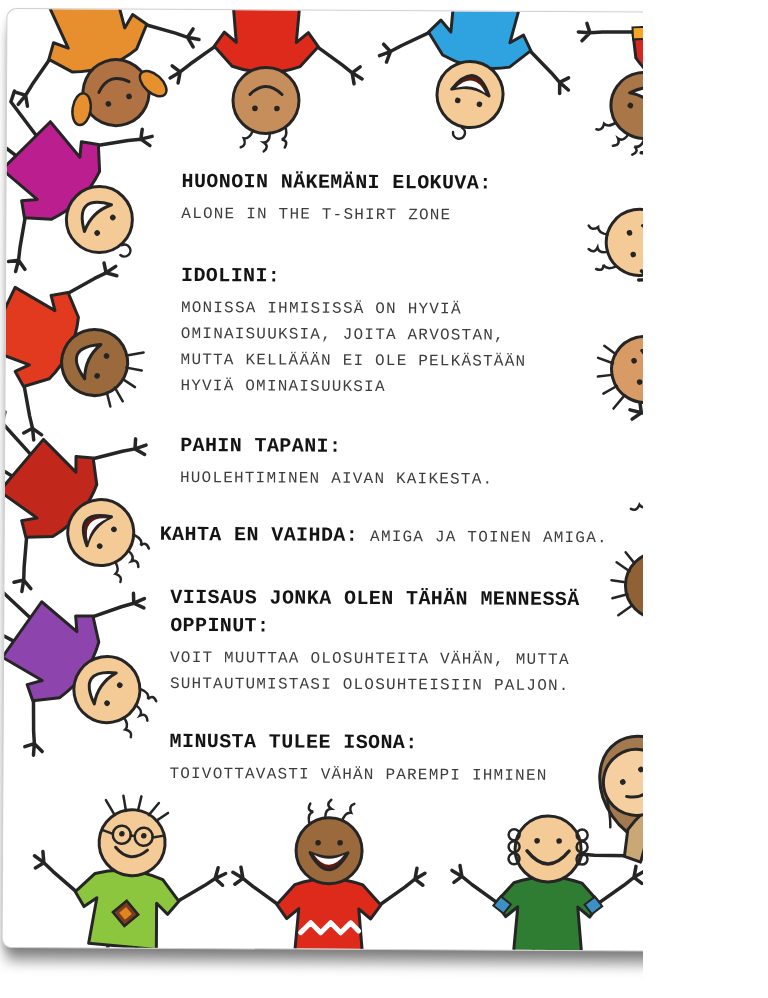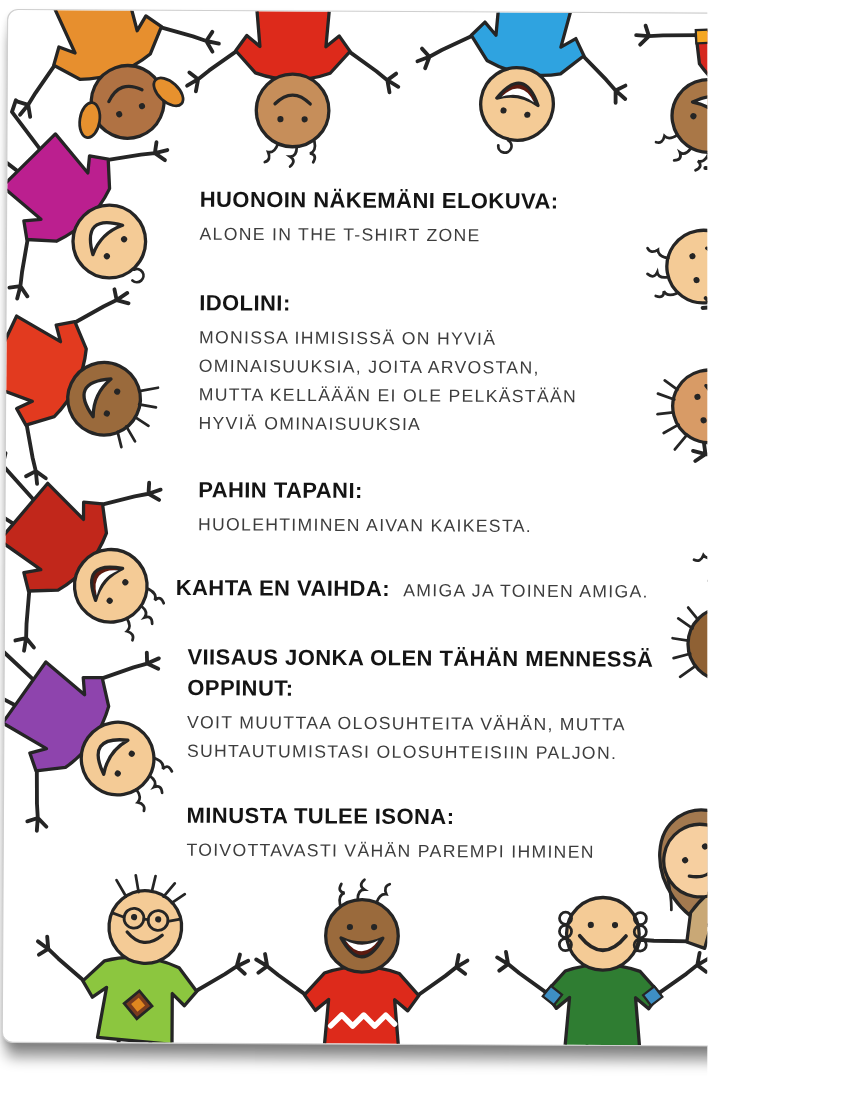--- a/index.html
+++ b/index.html
@@ -1,17 +1,17 @@
 <!DOCTYPE html>
 <html><head>
 <meta charset="utf-8">
 <style>
   html,body{margin:0;padding:0;background:#ffffff;}
   .stage{position:relative;width:643px;height:998px;background:#ffffff;overflow:hidden;
-         font-family:Liberation Sans, sans-serif;}
+         font-family:Liberation Mono, monospace;}
   .sheet{position:absolute;left:4px;top:10px;width:742px;height:938px;background:#ffffff;
          border:1.5px solid #cfcfcf;border-radius:10px;overflow:hidden;
          transform:rotate(0.3deg);transform-origin:50% 50%;
          box-shadow:0 4px 6px rgba(0,0,0,0.15), 0 17px 13px -4px rgba(0,0,0,0.42);}
   .kids-layer{position:absolute;left:0;top:0;width:742px;height:938px;}
   .text-layer{position:absolute;left:0;top:0;width:742px;height:938px;}
   .section{position:absolute;white-space:nowrap;}
   .h-line{font-size:20px;font-weight:700;letter-spacing:0.4px;color:#141414;line-height:28px;}
   .a-line{font-size:16px;font-weight:400;letter-spacing:1.2px;color:#3d3d3d;line-height:26px;}
   .h-block{margin-bottom:5px;}

